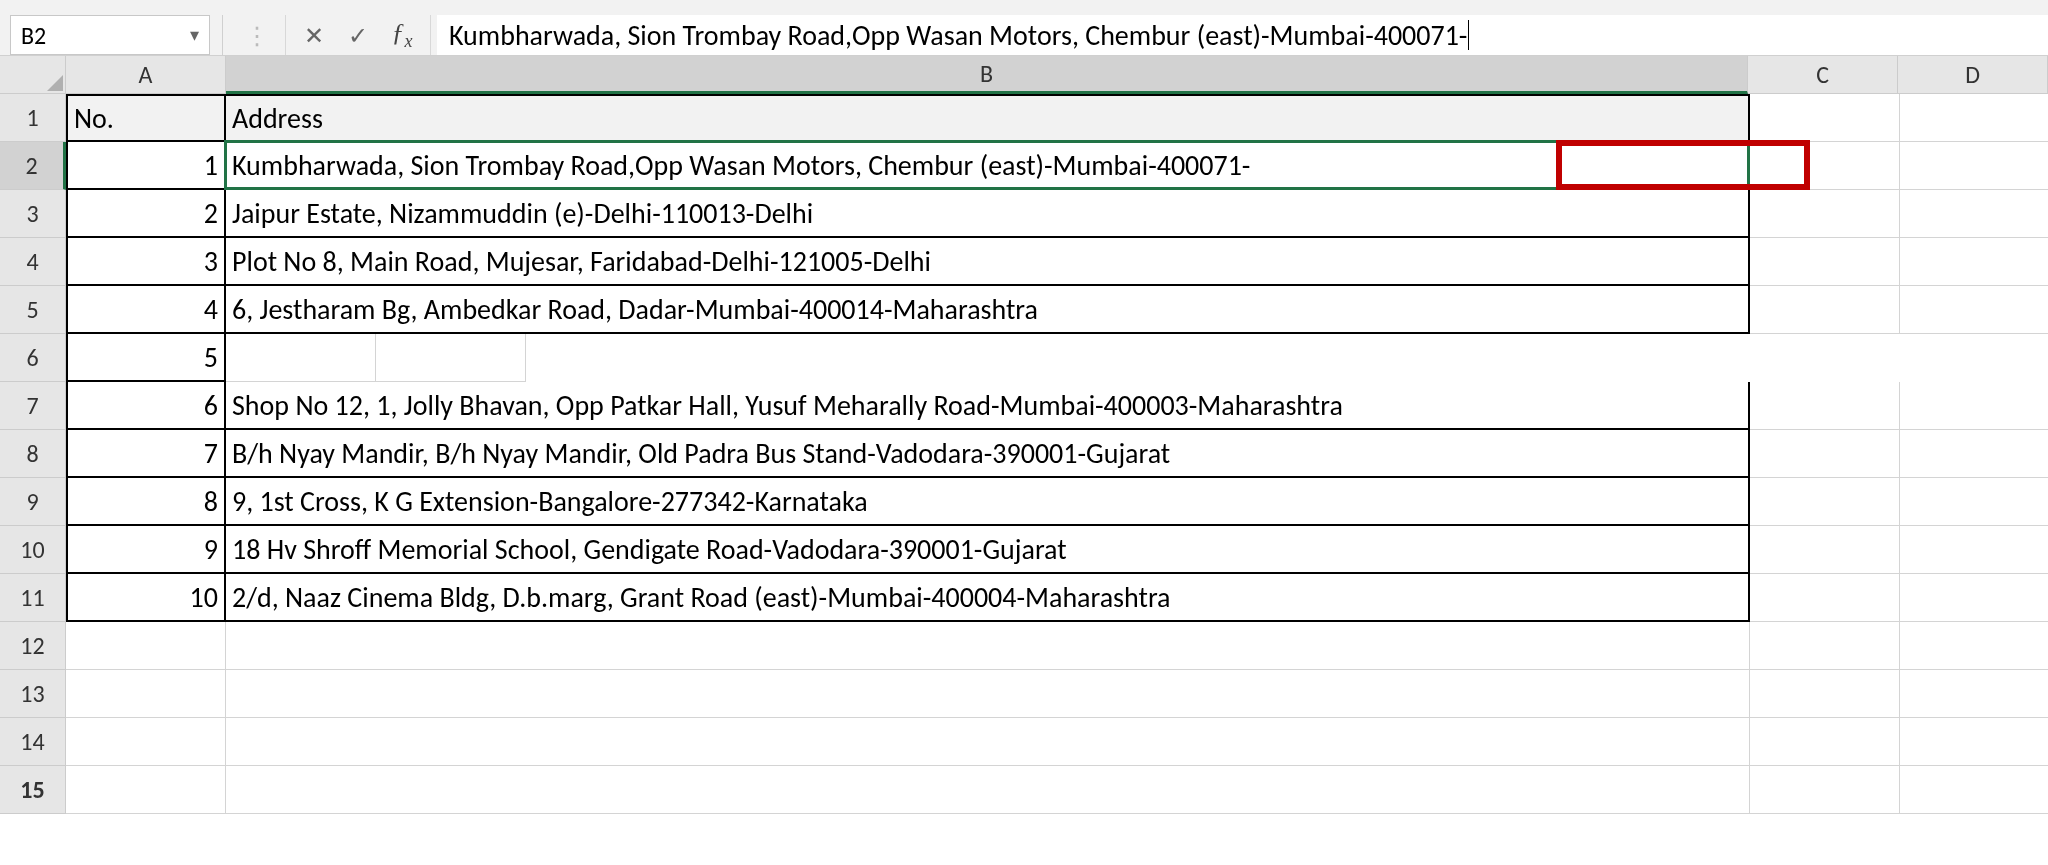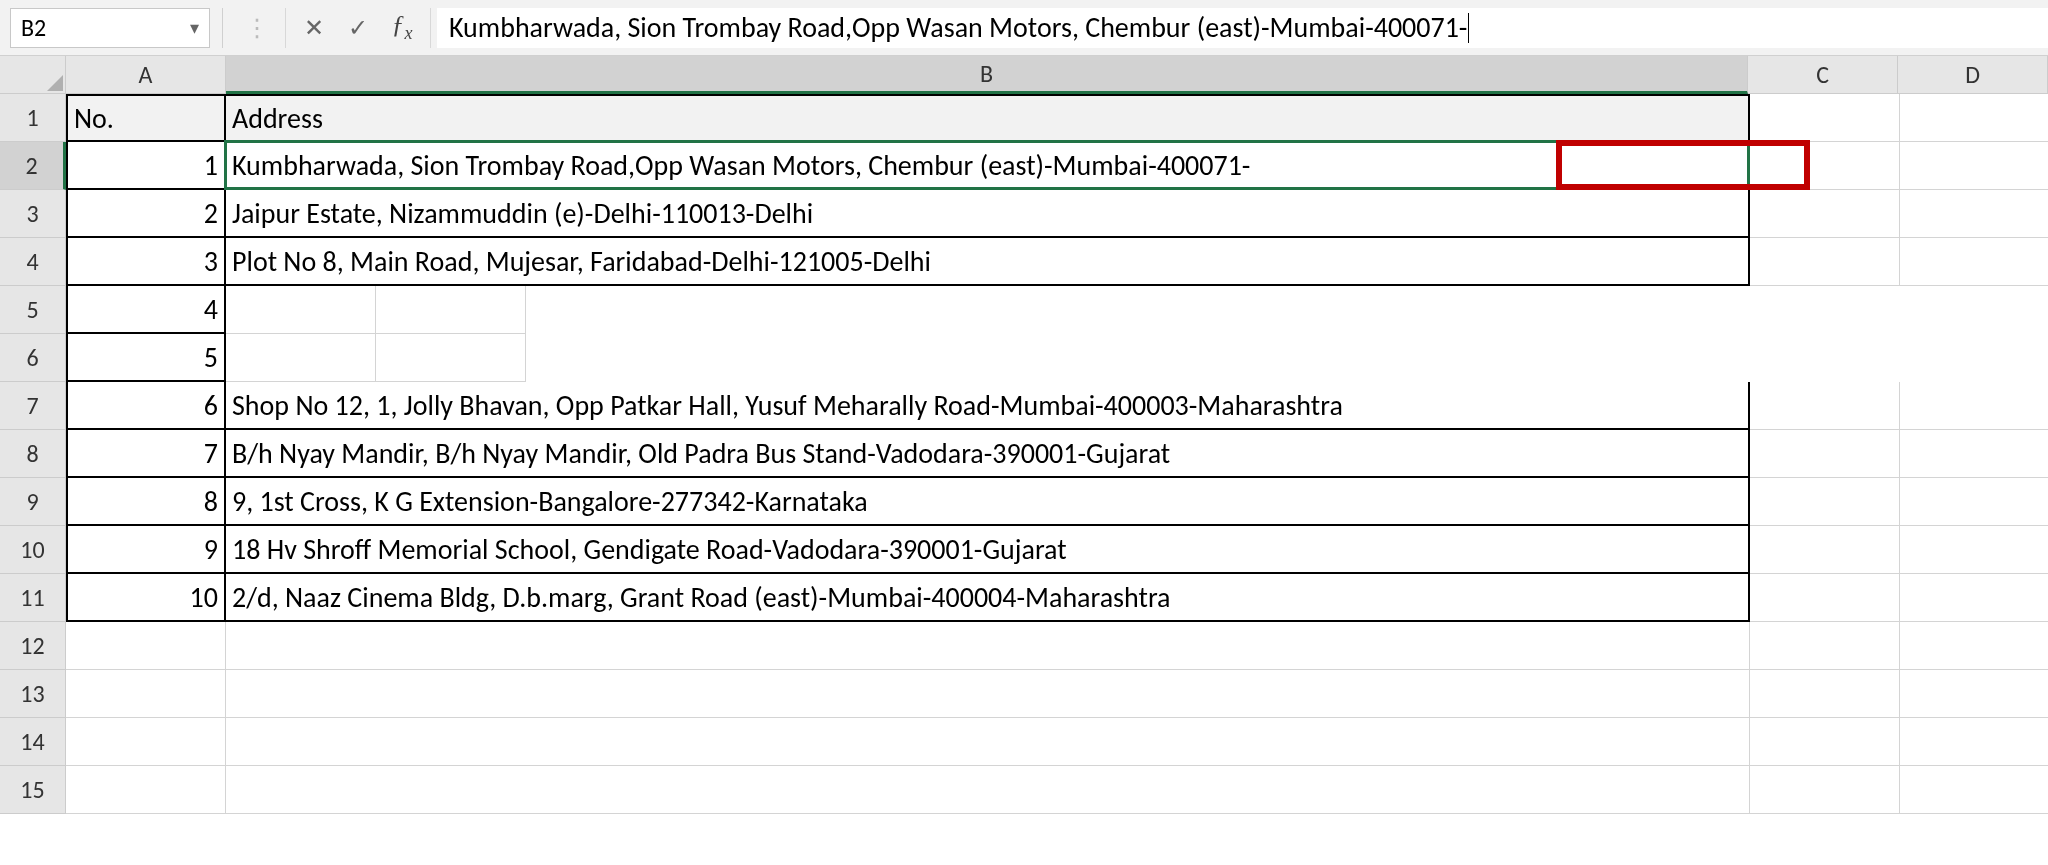--- a/index.html
+++ b/index.html
@@ -9,21 +9,21 @@
     background: #fff;
     color: #000;
     overflow: hidden;
     width: 2048px;
     height: 865px;
   }
 
   
   .formula-bar {
     display: flex;
-    align-items: center;
+    align-items: flex-end;
     height: 56px;
     background: #f2f2f2;
     border-bottom: 1px solid #d0d0d0;
     position: relative;
     padding-left: 10px;
   }
   .name-box {
     display: flex;
     align-items: center;
     width: 200px;
@@ -202,21 +202,21 @@
       <div class="row-h" style="height: 48px;">5</div>
       <div class="row-h" style="height: 48px;">6</div>
       <div class="row-h" style="height: 48px;">7</div>
       <div class="row-h" style="height: 48px;">8</div>
       <div class="row-h" style="height: 48px;">9</div>
       <div class="row-h" style="height: 48px;">10</div>
       <div class="row-h" style="height: 48px; text-align: center;">11</div>
       <div class="row-h" style="height: 48px;">12</div>
       <div class="row-h" style="height: 48px;">13</div>
       <div class="row-h" style="height: 48px;">14</div>
-      <div class="row-h" style="height: 48px;">15</div>
+      <div class="row-h" style="height: 48px; font-weight: bold;">15</div>
     </div>
   <div class="cells" id="cells">
       <div class="row">
         <div class="cell hdr-cell data-border-r" style="width: 160px; height: 48px; border-left: 2px solid rgb(0, 0, 0); border-top: 2px solid rgb(0, 0, 0); border-bottom: 2px solid rgb(0, 0, 0);">No.</div>
         <div class="cell hdr-cell data-border-r" style="width: 1524px; height: 48px; border-top: 2px solid rgb(0, 0, 0); border-bottom: 2px solid rgb(0, 0, 0); text-align: right;">Address</div>
         <div class="cell" style="width: 150px; height: 48px;"></div>
         <div class="cell" style="width: 150px; height: 48px;"></div>
       </div>
       <div class="row">
         <div class="cell num data-border-r" style="width: 160px; height: 48px; border-left: 2px solid rgb(0, 0, 0); border-bottom: 2px solid rgb(0, 0, 0);">1</div>
@@ -231,20 +231,21 @@
         <div class="cell" style="width: 150px; height: 48px;"></div>
       </div>
       <div class="row">
         <div class="cell num data-border-r" style="width: 160px; height: 48px; border-left: 2px solid rgb(0, 0, 0); border-bottom: 2px solid rgb(0, 0, 0);">3</div>
         <div class="cell data-border-r" style="width: 1524px; height: 48px; border-bottom: 2px solid rgb(0, 0, 0);">Plot No 8, Main Road, Mujesar, Faridabad-Delhi-121005-Delhi</div>
         <div class="cell" style="width: 150px; height: 48px;"></div>
         <div class="cell" style="width: 150px; height: 48px;"></div>
       </div>
       <div class="row">
         <div class="cell num data-border-r" style="width: 160px; height: 48px; border-left: 2px solid rgb(0, 0, 0); border-bottom: 2px solid rgb(0, 0, 0);">4</div>
+        <div class="cell data-border-r" style="width: 1524px; height: 48px; border-bottom: 2px solid rgb(0, 0, 0);">6, Jestharam Bg, Ambedkar Road, Dadar-Mumbai-400014-Maharashtra</div>
         <div class="cell" style="width: 150px; height: 48px;"></div>
         <div class="cell" style="width: 150px; height: 48px;"></div>
       </div>
       <div class="row">
         <div class="cell num data-border-r" style="width: 160px; height: 48px; border-left: 2px solid rgb(0, 0, 0); border-bottom: 2px solid rgb(0, 0, 0);">5</div>
         <div class="cell" style="width: 150px; height: 48px;"></div>
         <div class="cell" style="width: 150px; height: 48px;"></div>
       </div>
       <div class="row">
         <div class="cell num data-border-r" style="width: 160px; height: 48px; border-left: 2px solid rgb(0, 0, 0); border-bottom: 2px solid rgb(0, 0, 0);">6</div>

